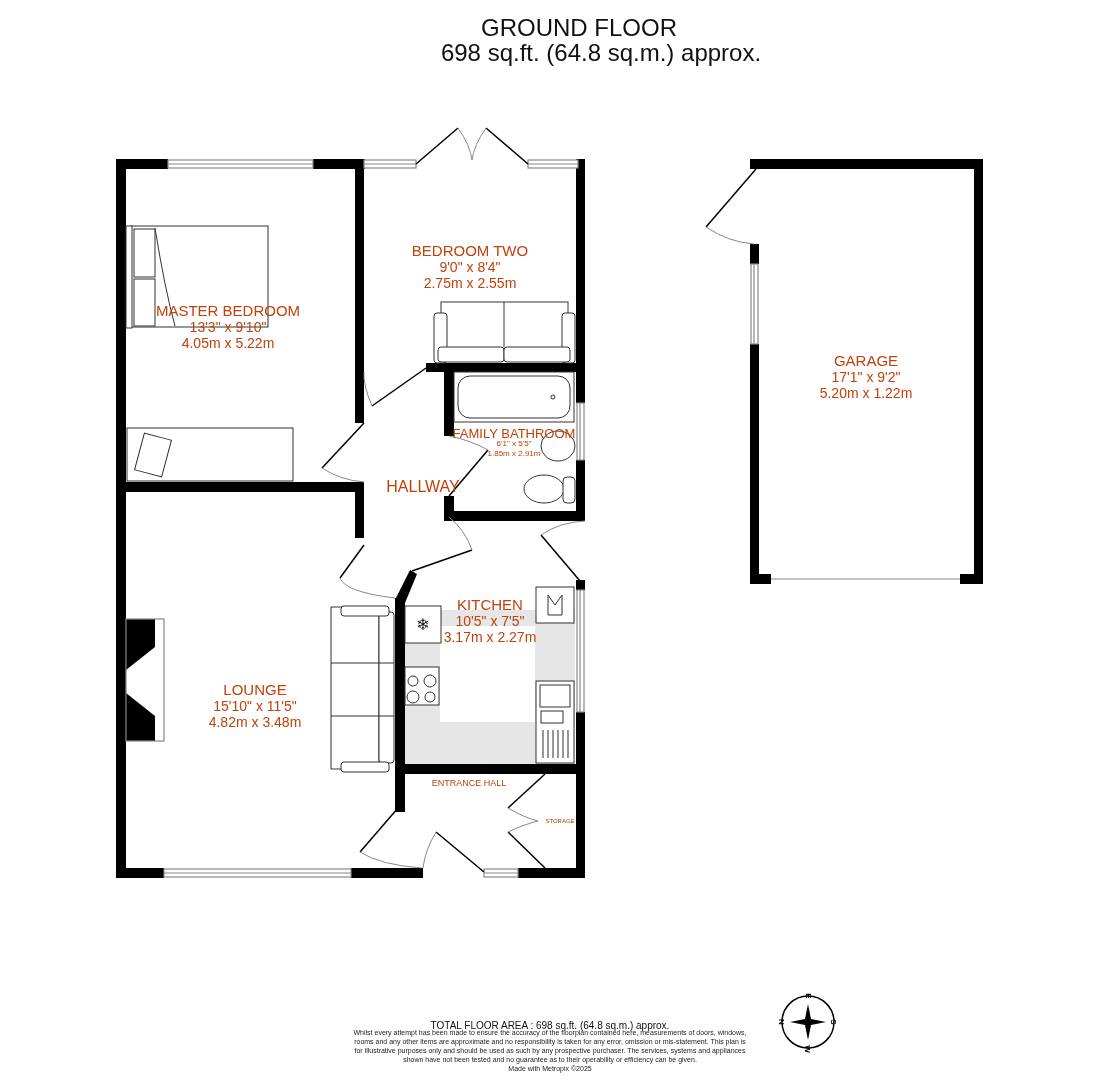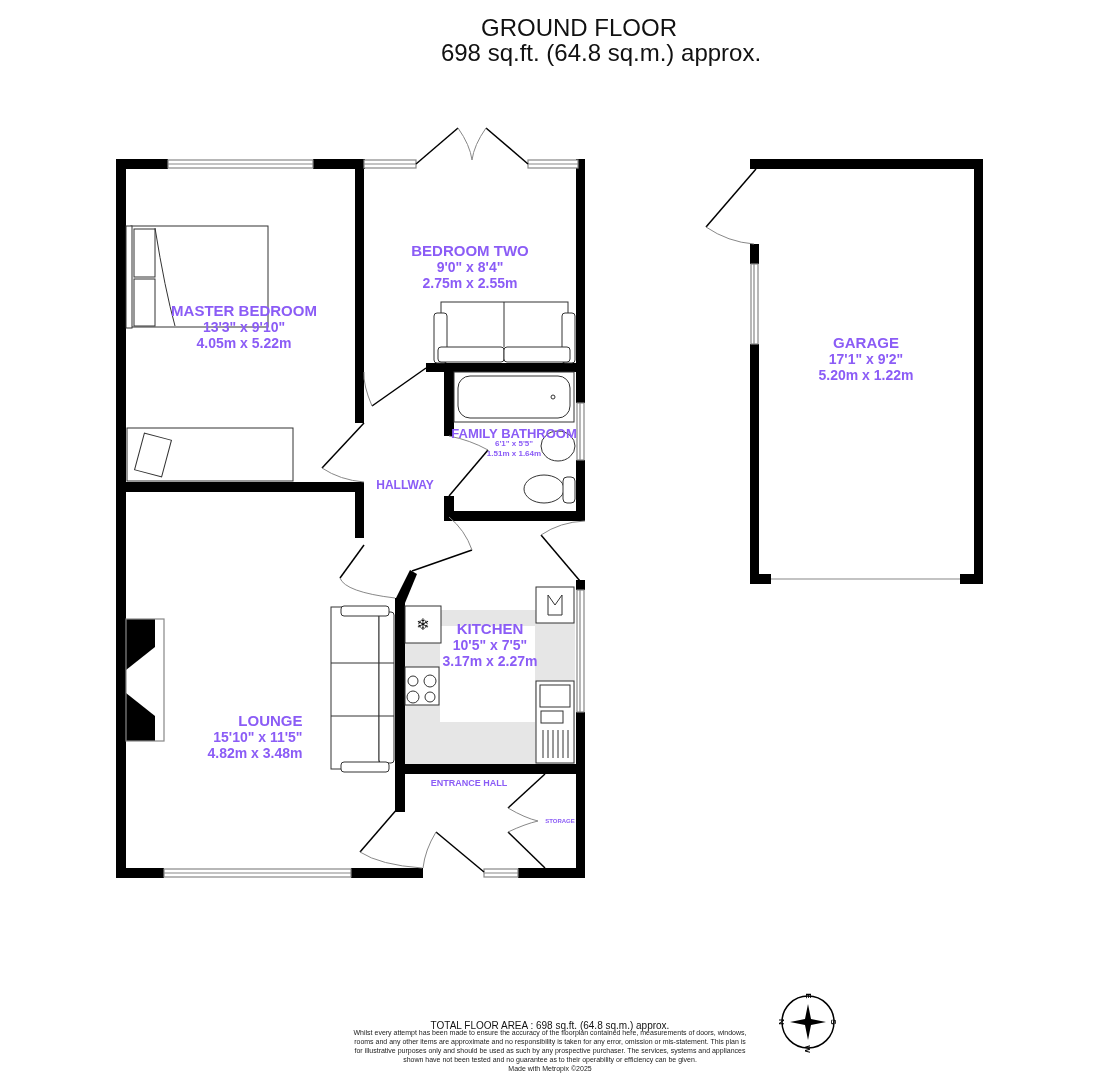--- a/index.html
+++ b/index.html
@@ -1,26 +1,26 @@
 <!DOCTYPE html>
 <html><head>
 <meta charset="utf-8">
 <style>
   html, body { margin:0; padding:0; background:#ffffff; }
   body { width:1098px; height:1080px; position:relative; overflow:hidden; font-family:"Liberation Sans", sans-serif; color:#111; }
   .title { position:absolute; left:0; width:1098px; text-align:center; font-size:24px; line-height:26px; color:#111; }
   .t1 { top:15px; left:30px; }
   .t2 { top:40px; left:52px; }
   svg.plan { position:absolute; left:0; top:0; }
-  .lbl { position:absolute; text-align:center; font-weight:bold; color:#8b5cf6; white-space:nowrap; transform:translateX(-50%); }
+  .lbl { position:absolute; text-align:center; font-weight:normal; color:#c2410c; white-space:nowrap; transform:translateX(-50%); }
   .lbl .n { font-size:15px; line-height:17px; }
   .lbl .d { font-size:14px; line-height:16px; }
   .lbl.small .n { font-size:13px; line-height:10px; }
   .lbl.small .d { font-size:8px; line-height:10px; }
-  .lbl.one { font-size:12px; }
+  .lbl.one { font-size:16px;margin-left:18px; }
   .lbl.tiny { font-size:6px; }
   .footer { position:absolute; left:352px; width:396px; text-align:center; }
   .foot-area { top:1020px; font-size:10px; }
   .foot-disc { top:1028px; font-size:7px; line-height:9px; color:#222; }
   .foot-made { font-size:7px; }
   .compass { position:absolute; left:776px; top:990px; width:64px; height:64px; }
 </style>
 </head>
 <body>
 
@@ -176,55 +176,55 @@
     <rect x="541" y="711" width="22" height="12"></rect>
     <line x1="543" y1="730" x2="543" y2="758"></line>
       <line x1="548" y1="730" x2="548" y2="758"></line>
     <line x1="553" y1="730" x2="553" y2="758"></line>
       <line x1="558" y1="730" x2="558" y2="758"></line>
     <line x1="563" y1="730" x2="563" y2="758"></line>
       <line x1="568" y1="730" x2="568" y2="758"></line>
   </g>
 </svg>
 
-<div class="lbl" style="left:244px; top:302px;text-align:center;">
+<div class="lbl" style="left:228px; top:302px;text-align:center;">
   <div class="n">MASTER BEDROOM</div>
   <div class="d">13'3"  x 9'10"</div>
   <div class="d">4.05m  x 5.22m</div>
 </div>
 <div class="lbl" style="left:470px; top:242px;">
   <div class="n">BEDROOM TWO</div>
   <div class="d">9'0"  x 8'4"</div>
   <div class="d">2.75m  x 2.55m</div>
 </div>
 <div class="lbl small" style="left:514px; top:429px;">
   <div class="n">FAMILY BATHROOM</div>
   <div class="d">6'1"  x 5'5"</div>
-  <div class="d">1.51m  x 1.64m</div>
+  <div class="d">1.85m  x 2.91m</div>
 </div>
 <div class="lbl one" style="left:405px; top:478px;">
   <span>HALLWAY</span>
 </div>
-<div class="lbl" style="left:490px; top:620px;">
+<div class="lbl" style="left:490px; top:596px;">
   <div class="n">KITCHEN</div>
   <div class="d">10'5"  x 7'5"</div>
   <div class="d">3.17m  x 2.27m</div>
 </div>
-<div class="lbl" style="left:255px; top:712px;text-align:right;">
+<div class="lbl" style="left:255px; top:681px;">
   <div class="n">LOUNGE</div>
   <div class="d">15'10"  x 11'5"</div>
   <div class="d">4.82m  x 3.48m</div>
 </div>
 <div class="lbl" style="left:469px; top:778px; font-size:9px;">
   <span>ENTRANCE HALL</span>
 </div>
 <div class="lbl tiny" style="left:560px; top:818px;">
   <span>STORAGE</span>
 </div>
-<div class="lbl" style="left:866px; top:334px;">
+<div class="lbl" style="left:866px; top:352px;">
   <div class="n">GARAGE</div>
   <div class="d">17'1"  x 9'2"</div>
   <div class="d">5.20m  x 1.22m</div>
 </div>
 
 <div class="footer foot-area">TOTAL FLOOR AREA : 698 sq.ft. (64.8 sq.m.) approx.</div>
 <div class="footer foot-disc">
   <div>Whilst every attempt has been made to ensure the accuracy of the floorplan contained here, measurements of doors, windows, rooms and any other items are approximate and no responsibility is taken for any error, omission or mis-statement. This plan is for illustrative purposes only and should be used as such by any prospective purchaser. The services, systems and appliances shown have not been tested and no guarantee as to their operability or efficiency can be given.</div>
   <div class="foot-made">Made with Metropix ©2025</div>
 </div>

